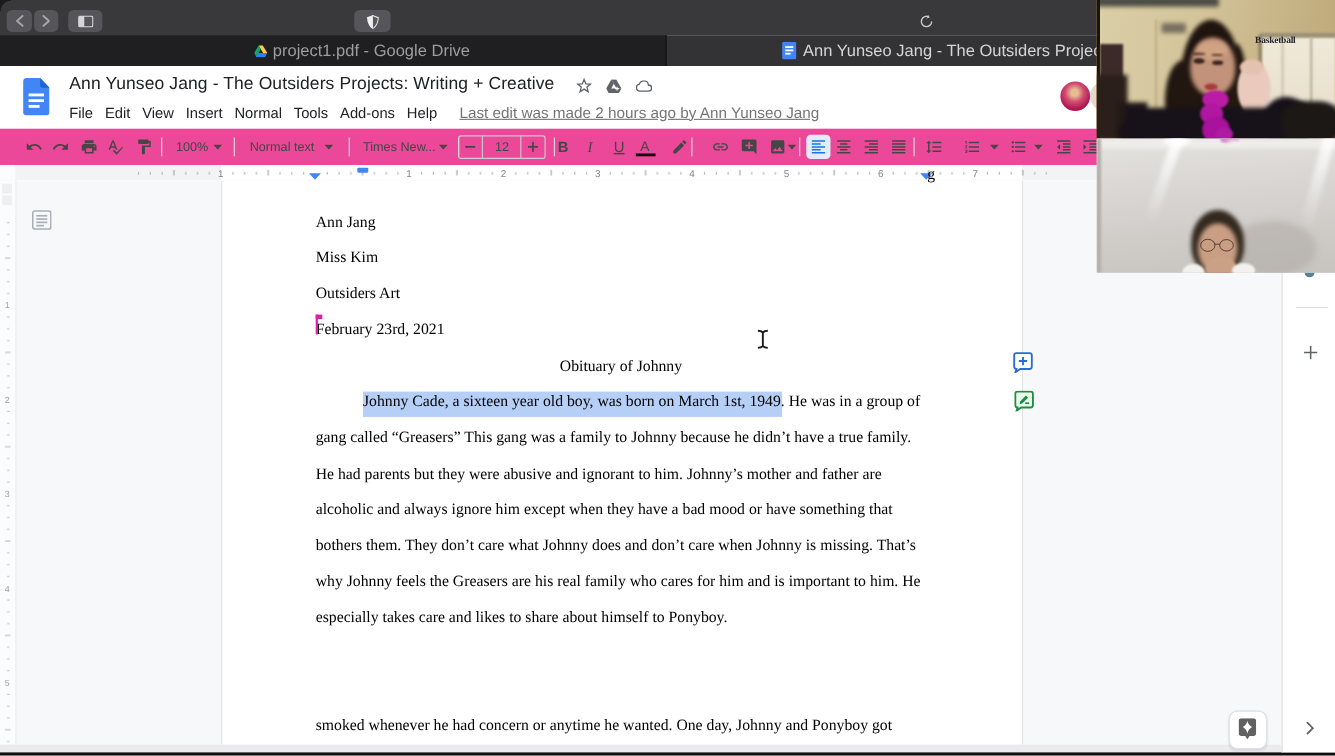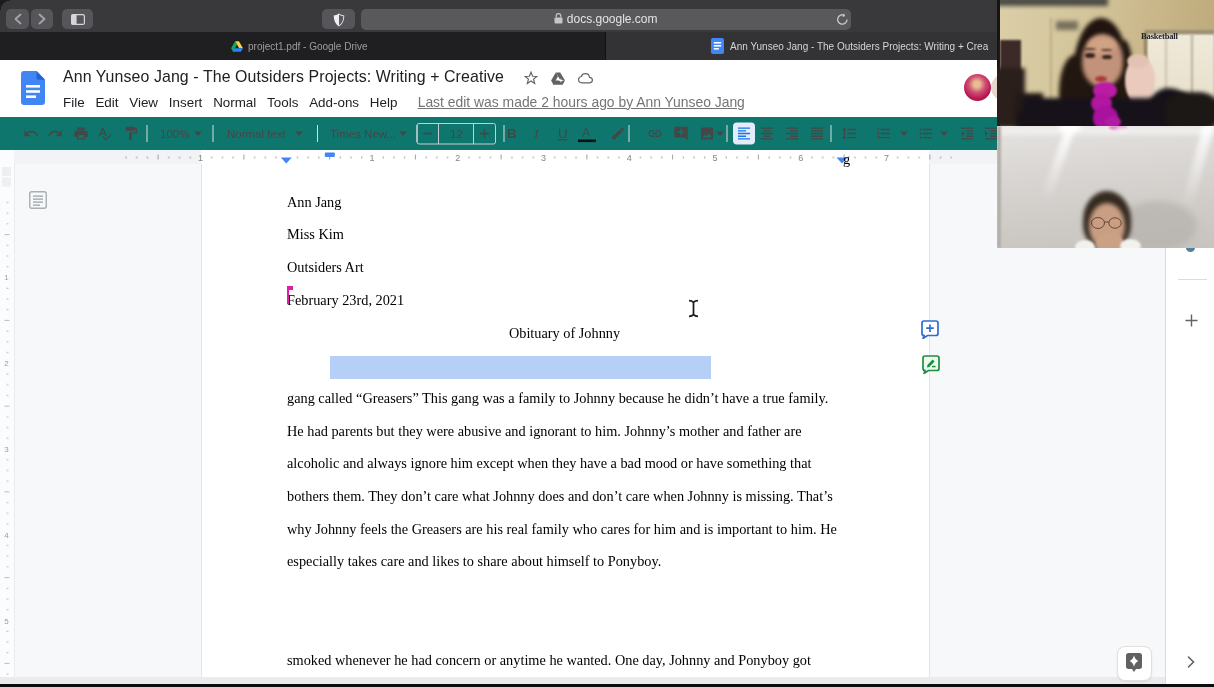--- a/index.html
+++ b/index.html
@@ -6,29 +6,29 @@
     font-family:"Liberation Sans",sans-serif;}
   .abs{position:absolute;}
   #stage{position:absolute;top:0;left:0;width:1214px;height:687px;overflow:hidden;}
   
   #topbar{left:0;top:0;width:1214px;height:32px;background:#39393b;}
   .tbbtn{position:absolute;top:9px;height:20px;background:#56565a;border-radius:5px;}
   #addrbar{position:absolute;left:361px;top:9px;width:490px;height:21px;background:#59595c;border-radius:5px;
     color:#e4e4e6;font-size:12px;text-align:center;line-height:21px;}
   #tabbar{left:0;top:32px;width:1214px;height:28px;background:#333335;}
   #tabL{position:absolute;left:0;top:0;width:605px;height:28px;background:#1f1f21;border-right:1px solid #111;}
-  .tabtxt{position:absolute;top:0;height:28px;line-height:29px;font-size:10px;white-space:nowrap;}
+  .tabtxt{position:absolute;top:0;height:28px;line-height:29px;font-size:15px;white-space:nowrap;}
   
   #dhead{left:0;top:60px;width:1214px;height:57px;background:#fff;}
   #dtitle{position:absolute;left:63px;top:8px;font-size:15.9px;color:#202124;letter-spacing:.1px;}
   #dmenu{position:absolute;left:63px;top:33.5px;font-size:13.4px;color:#202124;}
   #dmenu span{margin-right:10.8px;}
   #lastedit{color:#757575;text-decoration:underline;font-size:13.9px;margin-left:9.5px;}
   
-  #dtoolbar{left:0;top:117px;width:1214px;height:33px;background:#0f766e;}
+  #dtoolbar{left:0;top:117px;width:1214px;height:33px;background:#ec4899;}
   
   #hruler{left:0;top:150px;width:1214px;height:14px;background:#fff;}
   
   #docarea{left:0;top:164px;width:1214px;height:513px;background:#f7f8fa;overflow:hidden;}
   #page{position:absolute;left:201px;top:0;width:727px;height:513px;background:#fff;
     border-left:1px solid #e2e4e8;border-right:1px solid #e2e4e8;}
   .tl{position:absolute;font-family:"Liberation Serif",serif;font-size:14.3px;color:#000;white-space:nowrap;}
   #vruler{position:absolute;left:0;top:0;width:14px;height:513px;background:#fbfcfd;border-right:1px solid #ececee;}
   #graystrip{left:0;top:677px;width:1214px;height:7px;background:#ebebed;}
   #blackbar{left:0;top:684px;width:1214px;height:3px;background:#0d0d0d;}
@@ -56,24 +56,20 @@
   <div class="tbbtn" style="left:62px;width:31px;"></div>
   <svg class="abs" style="left:71px;top:13.5px" width="14" height="11" viewBox="0 0 14 11">
     <rect x="0.6" y="0.6" width="12.8" height="9.8" rx="1.5" fill="none" stroke="#d6d6d8" stroke-width="1.2"></rect>
     <rect x="0.6" y="0.6" width="5" height="9.8" fill="#d6d6d8"></rect>
   </svg>
   <div class="tbbtn" style="left:322px;width:33px;"></div>
   <svg class="abs" style="left:332.5px;top:12.5px" width="12" height="14" viewBox="0 0 12 14">
     <path d="M6 0.5 C7.8 1.8 9.8 2.3 11.3 2.4 C11.3 7.2 9.6 11.2 6 13.4 C2.4 11.2 0.7 7.2 0.7 2.4 C2.2 2.3 4.2 1.8 6 0.5 Z" fill="#efeff1"></path>
     <path d="M6 1.5 C7.5 2.5 9.2 3 10.4 3.2 C10.3 7.2 8.9 10.5 6 12.4 Z" fill="#59595c"></path>
   </svg>
-  <div id="addrbar"><svg width="9" height="11" viewBox="0 0 9 11" style="vertical-align:-1px">
-          <rect x="0.5" y="4.5" width="8" height="6" rx="1" fill="#c6c6c8"></rect>
-          <path d="M2.2 4.5 L2.2 3 A2.3 2.3 0 0 1 6.8 3 L6.8 4.5" stroke="#c6c6c8" stroke-width="1.2" fill="none"></path>
-        </svg> docs.google.com</div>
   <svg class="abs" style="left:836px;top:13px" width="13" height="13" viewBox="0 0 13 13">
     <path d="M11 6.5 A4.7 4.7 0 1 1 8.6 2.4" stroke="#c9c9cb" stroke-width="1.3" fill="none"></path>
     <path d="M8.2 0.6 L8.9 3.2 L6.3 3.9 Z" fill="#c9c9cb"></path>
   </svg>
 </div>
 
 <div class="abs" id="tabbar">
   <div id="tabL">
     <svg class="abs" style="left:231px;top:8.5px" width="12" height="11" viewBox="0 0 24 21">
       <path d="M8.2 0 L15.8 0 L24 14 L16.4 14 Z" fill="#ffcf48"></path>
@@ -290,20 +286,21 @@
           <rect x="4" y="10.4" width="10" height="1.5"></rect>
           <rect x="4" y="13.4" width="7" height="1.5"></rect>
         </g>
   </svg>
   <div id="textlayer" style="position:absolute;left:0;top:0;width:1214px;height:513px;z-index:2;">
     <div class="tl" style="left:287px;top:29.7px;">Ann Jang</div>
     <div class="tl" style="left:287px;top:62.4px;">Miss Kim</div>
     <div class="tl" style="left:287px;top:95.1px;">Outsiders Art</div>
     <div class="tl" style="left:287px;top:127.8px;">February 23rd, 2021</div>
     <div class="tl" style="left:287px;top:160.5px;width:555px;text-align:center;">Obituary of Johnny</div>
+    <div class="tl" style="left:330px;top:193.2px;">Johnny Cade, a sixteen year old boy, was born on March 1st, 1949. He was in a group of</div>
     <div class="tl" style="left:287px;top:225.9px;">gang called “Greasers” This gang was a family to Johnny because he didn’t have a true family.</div>
     <div class="tl" style="left:287px;top:258.6px;">He had parents but they were abusive and ignorant to him. Johnny’s mother and father are</div>
     <div class="tl" style="left:287px;top:291.3px;">alcoholic and always ignore him except when they have a bad mood or have something that</div>
     <div class="tl" style="left:287px;top:356.7px;">why Johnny feels the Greasers are his real family who cares for him and is important to him. He</div>
     <div class="tl" style="left:287px;top:324px;">bothers them. They don’t care what Johnny does and don’t care when Johnny is missing. That’s</div>
     <div class="tl" style="left:287px;top:389.4px;">especially takes care and likes to share about himself to Ponyboy.</div>
     <div class="tl" style="left:287px;top:487.5px;">smoked whenever he had concern or anytime he wanted. One day, Johnny and Ponyboy got</div>
   </div>
 
   <div class="abs" style="left:330px;top:191.5px;width:380.5px;height:23.5px;background:#b5cff7;z-index:1;"></div>

